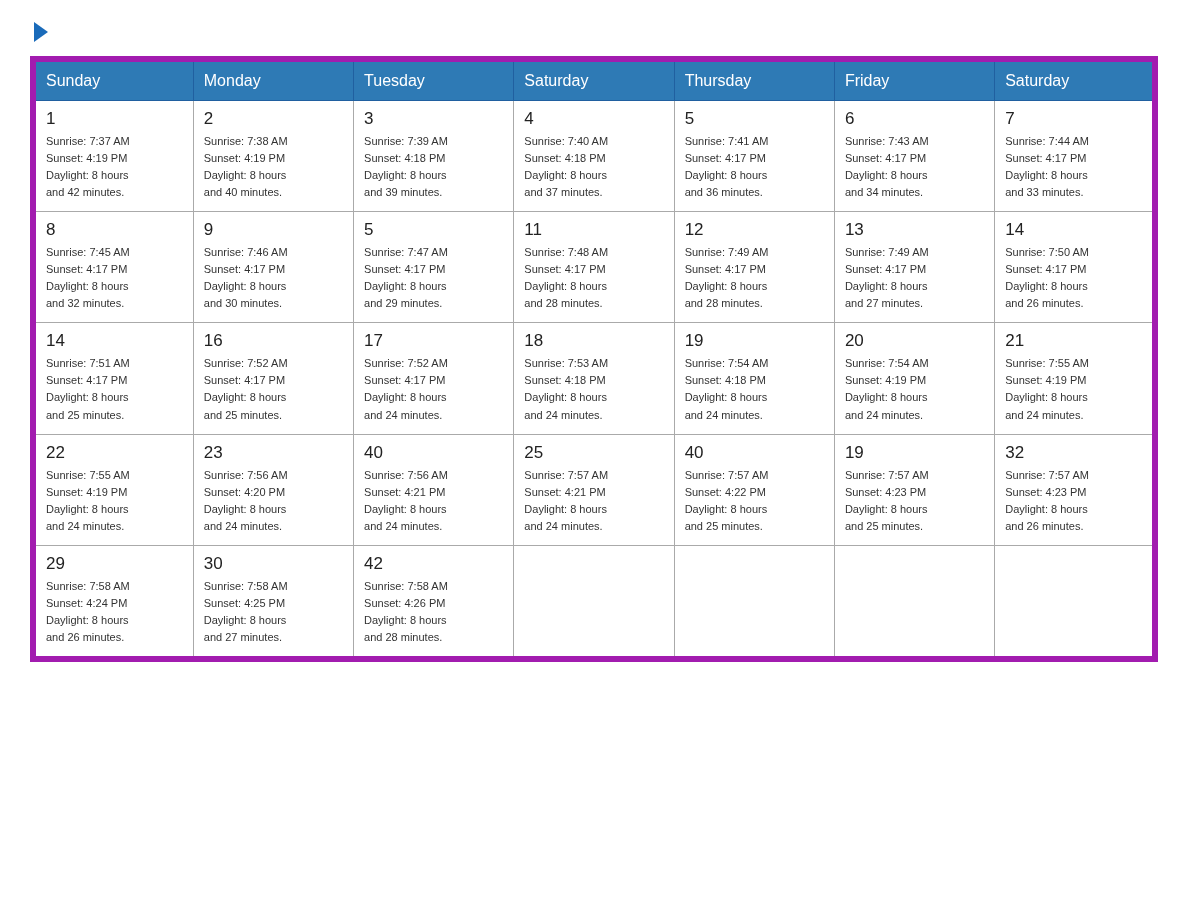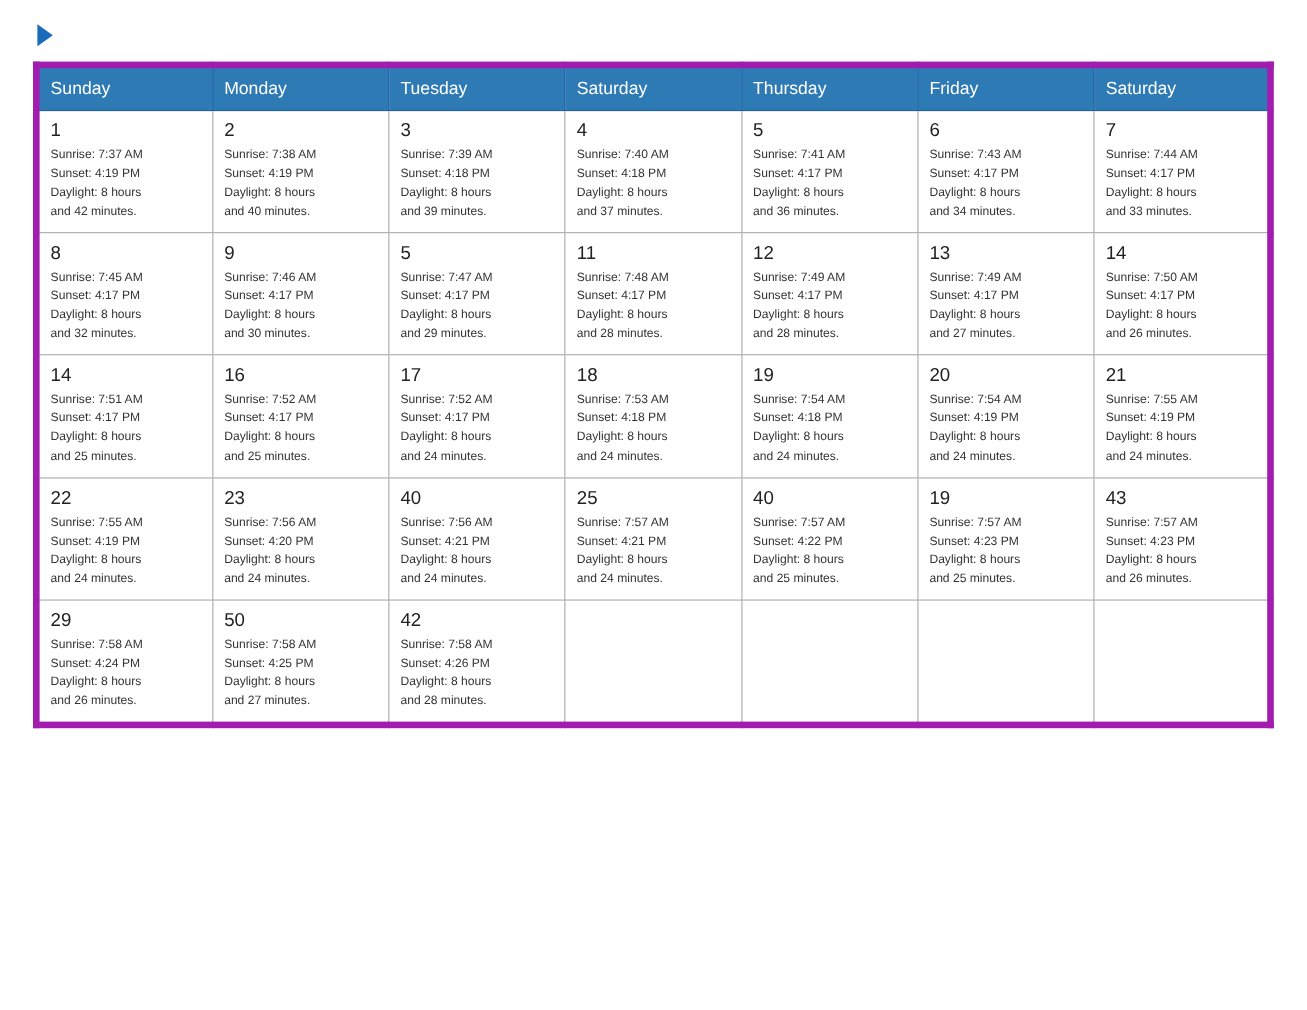--- a/index.html
+++ b/index.html
@@ -241,31 +241,31 @@
         </td>
         <td>
           <span class="day-num">40</span>
 <div class="day-info">Sunrise: 7:57 AM<br>Sunset: 4:22 PM<br>Daylight: 8 hours<br>and 25 minutes.</div>
         </td>
         <td>
           <span class="day-num">19</span>
 <div class="day-info">Sunrise: 7:57 AM<br>Sunset: 4:23 PM<br>Daylight: 8 hours<br>and 25 minutes.</div>
         </td>
         <td>
-          <span class="day-num">43</span>
+          <span class="day-num">32</span>
 <div class="day-info">Sunrise: 7:57 AM<br>Sunset: 4:23 PM<br>Daylight: 8 hours<br>and 26 minutes.</div>
         </td>
       </tr>
       <tr class="week-row">
         <td>
           <span class="day-num">29</span>
 <div class="day-info">Sunrise: 7:58 AM<br>Sunset: 4:24 PM<br>Daylight: 8 hours<br>and 26 minutes.</div>
         </td>
         <td>
-          <span class="day-num">50</span>
+          <span class="day-num">30</span>
 <div class="day-info">Sunrise: 7:58 AM<br>Sunset: 4:25 PM<br>Daylight: 8 hours<br>and 27 minutes.</div>
         </td>
         <td>
           <span class="day-num">42</span>
 <div class="day-info">Sunrise: 7:58 AM<br>Sunset: 4:26 PM<br>Daylight: 8 hours<br>and 28 minutes.</div>
         </td>
         <td class="empty-cell"></td>
         <td class="empty-cell"></td>
         <td class="empty-cell"></td>
         <td class="empty-cell"></td>

